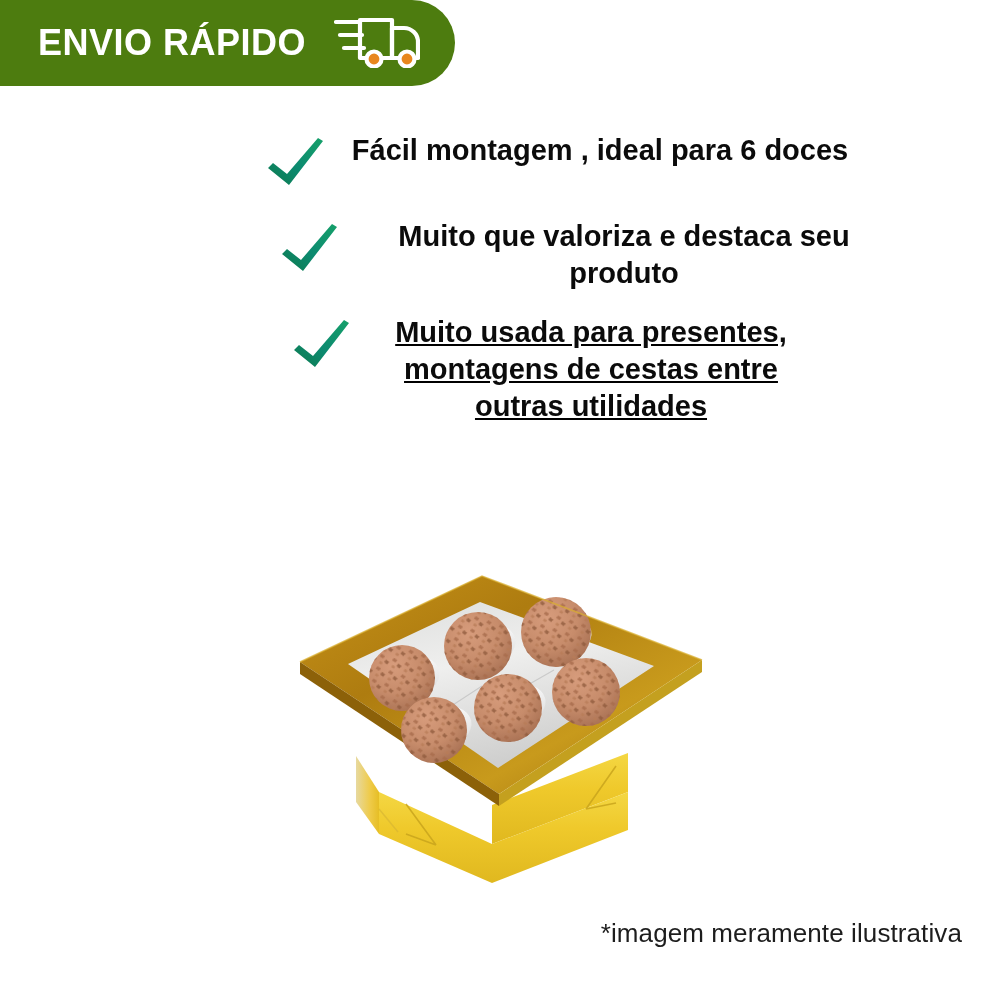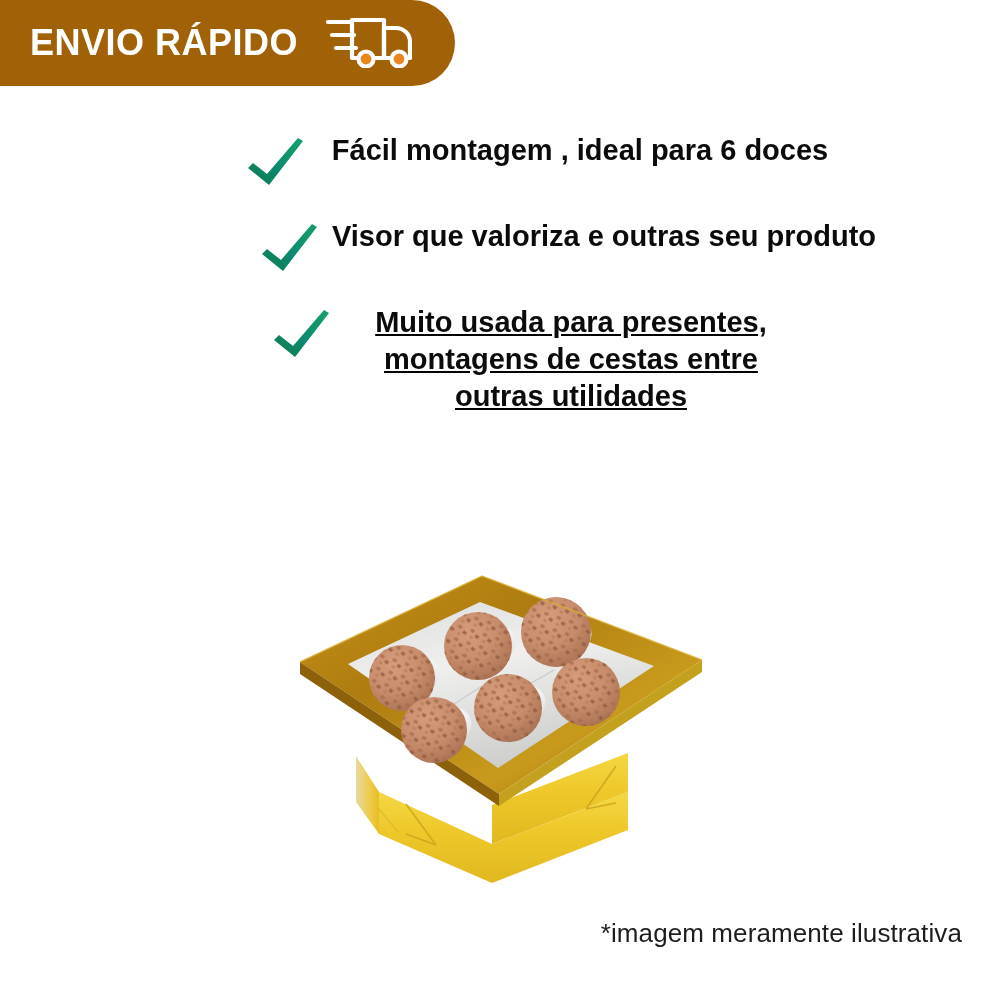--- a/index.html
+++ b/index.html
@@ -16,45 +16,45 @@
     -webkit-font-smoothing: antialiased;
   }
 
   
   .ship-banner {
     position: absolute;
     left: 0;
     top: 0;
     width: 455px;
     height: 86px;
-    background: #a16207;
+    background: #4d7c0f;
     border-radius: 0 44px 44px 0;
     display: flex;
     align-items: center;
     box-sizing: border-box;
-    padding-left: 30px;
+    padding-left: 38px;
   }
   .ship-banner-label {
     color: #ffffff;
     font-size: 36px;
     font-weight: 700;
     letter-spacing: 0.5px;
     line-height: 1;
     white-space: nowrap;
   }
   .truck-icon {
     margin-left: 28px;
     display: block;
     flex: 0 0 auto;
   }
 
   
   .features {
     position: absolute;
-    left: 244px;
+    left: 264px;
     top: 132px;
     width: 680px;
   }
   .feature-row {
     display: flex;
     align-items: flex-start;
     margin-bottom: 22px;
   }
   .feature-row:nth-child(2) {
     margin-left: 14px;
@@ -157,21 +157,21 @@
         <defs>
           <linearGradient id="chk2" x1="0" y1="1" x2="1" y2="0">
             <stop offset="0%" stop-color="#0E7A4E"></stop>
             <stop offset="45%" stop-color="#0C8A70"></stop>
             <stop offset="100%" stop-color="#16A06A"></stop>
           </linearGradient>
         </defs>
         <path d="M4 30 L9 25 L23 36 L54 0 L59 3 L25 47 Z" fill="url(#chk2)"></path>
       </svg>
     </span>
-    <span class="feature-text">Visor que valoriza e outras seu produto</span>
+    <span class="feature-text">Muito que valoriza e destaca seu produto</span>
   </div>
 
   <div class="feature-row">
     <span class="check-icon">
       <svg viewBox="0 0 62 58" width="62" height="58">
         <defs>
           <linearGradient id="chk3" x1="0" y1="1" x2="1" y2="0">
             <stop offset="0%" stop-color="#0E7A4E"></stop>
             <stop offset="45%" stop-color="#0C8A70"></stop>
             <stop offset="100%" stop-color="#16A06A"></stop>

